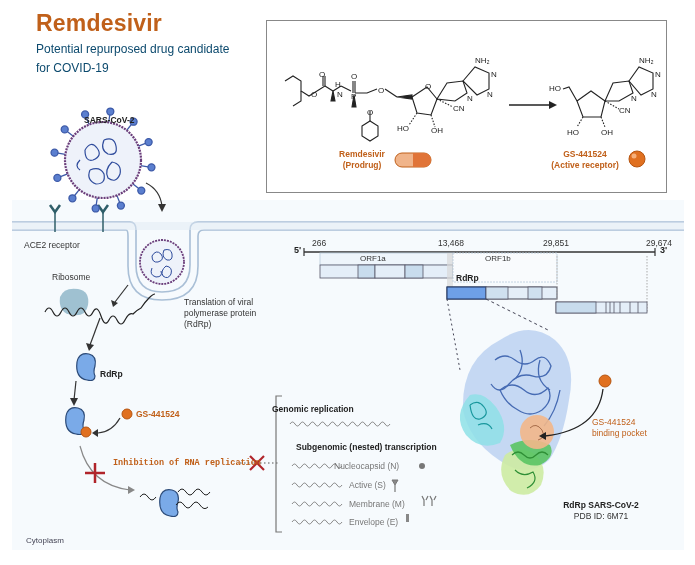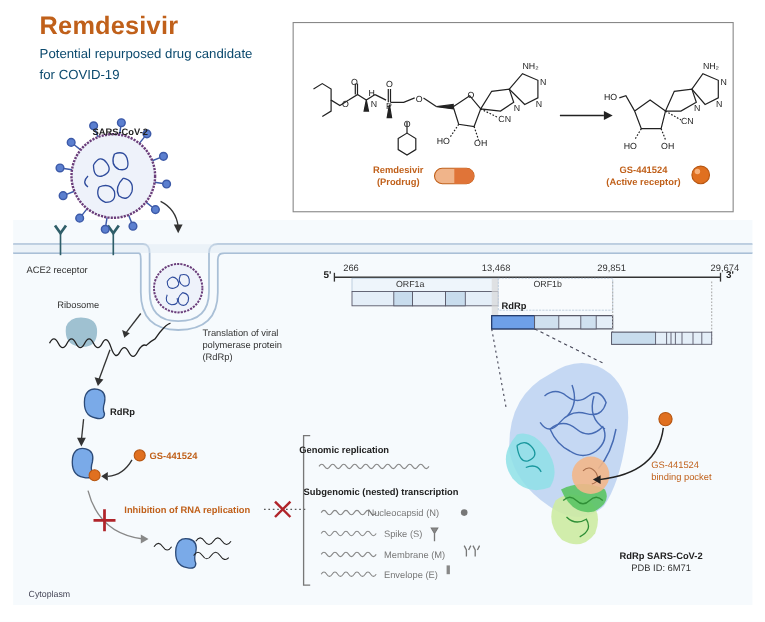--- a/index.html
+++ b/index.html
@@ -300,37 +300,37 @@
 <div class="abs lbl-b" style="left:84px;top:115px;">SARS-CoV-2</div>
 <div class="abs lbl" style="left:24px;top:240px;text-align:center;">ACE2 receptor</div>
 <div class="abs lbl" style="left:52px;top:272px;">Ribosome</div>
 <div class="abs lbl" style="left:172px;top:297px;line-height:11px;margin-left:12px;">
   <div>Translation of viral</div>
   <div>polymerase protein</div>
   <div>(RdRp)</div>
 </div>
 <div class="abs lbl-b" style="left:100px;top:369px;">RdRp</div>
 <div class="abs orange-b" style="left:136px;top:409px;font-size:8.5px;">GS-441524</div>
-<div class="abs orange-b" style="left:113px;top:458px;font-size:8.5px;">Inhibition of RNA replication</div>
+<div class="abs orange-b" style="left:113px;top:458px;font-size:8.5px;font-family:Liberation Mono, monospace;">Inhibition of RNA replication</div>
 <div class="abs lbl" style="left:26px;top:536px;color:#445;font-size:8px;">Cytoplasm</div>
 
 <div class="abs lbl-b" style="left:294px;top:245px;font-size:9px;">5'</div>
 <div class="abs lbl-b" style="left:660px;top:245px;font-size:9px;">3'</div>
 <div class="abs lbl" style="left:312px;top:238px;">266</div>
 <div class="abs lbl" style="left:438px;top:238px;">13,468</div>
 <div class="abs lbl" style="left:543px;top:238px;">29,851</div>
 <div class="abs lbl" style="left:646px;top:238px;">29,674</div>
 <div class="abs lbl" style="left:360px;top:254px;font-size:8px;text-align:right;">ORF1a</div>
 <div class="abs lbl" style="left:485px;top:254px;font-size:8px;">ORF1b</div>
 <div class="abs lbl-b" style="left:456px;top:273px;">RdRp</div>
 
 <div class="abs lbl-b" style="left:272px;top:404px;">Genomic replication</div>
-<div class="abs lbl-b" style="left:276px;top:442px;">Subgenomic (nested) transcription</div>
+<div class="abs lbl-b" style="left:296px;top:442px;">Subgenomic (nested) transcription</div>
 <div class="abs lbl" style="left:334px;top:461px;color:#777;">Nucleocapsid (N)</div>
-<div class="abs lbl" style="left:349px;top:480px;color:#777;">Spike (S)</div>
+<div class="abs lbl" style="left:349px;top:480px;color:#777;">Active (S)</div>
 <div class="abs lbl" style="left:349px;top:499px;color:#777;">Membrane (M)</div>
 <div class="abs lbl" style="left:349px;top:517px;color:#777;">Envelope (E)</div>
 
 <div class="abs orange" style="left:592px;top:417px;font-size:8.5px;line-height:11px;">
   <div>GS-441524</div>
   <div>binding pocket</div>
 </div>
 <div class="abs lbl-b center" style="left:556px;top:500px;width:90px;">RdRp SARS-CoV-2</div>
 <div class="abs lbl center" style="left:556px;top:511px;width:90px;">PDB ID: 6M71</div>
 

